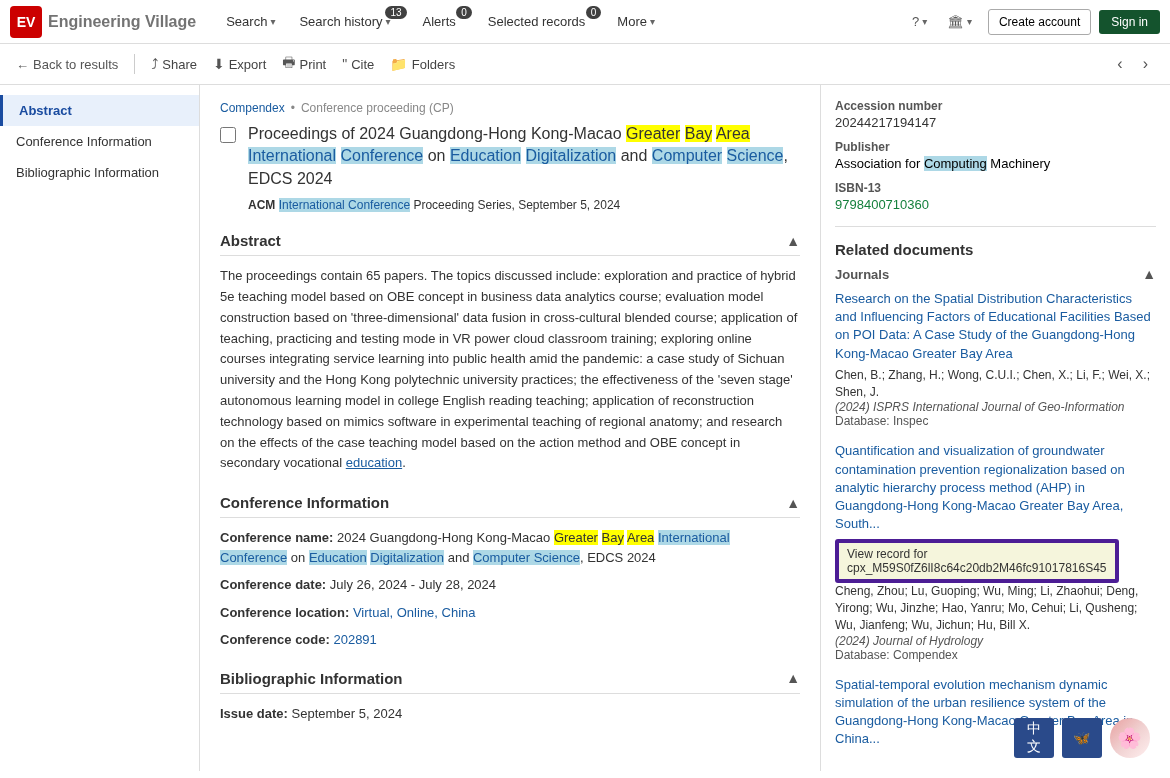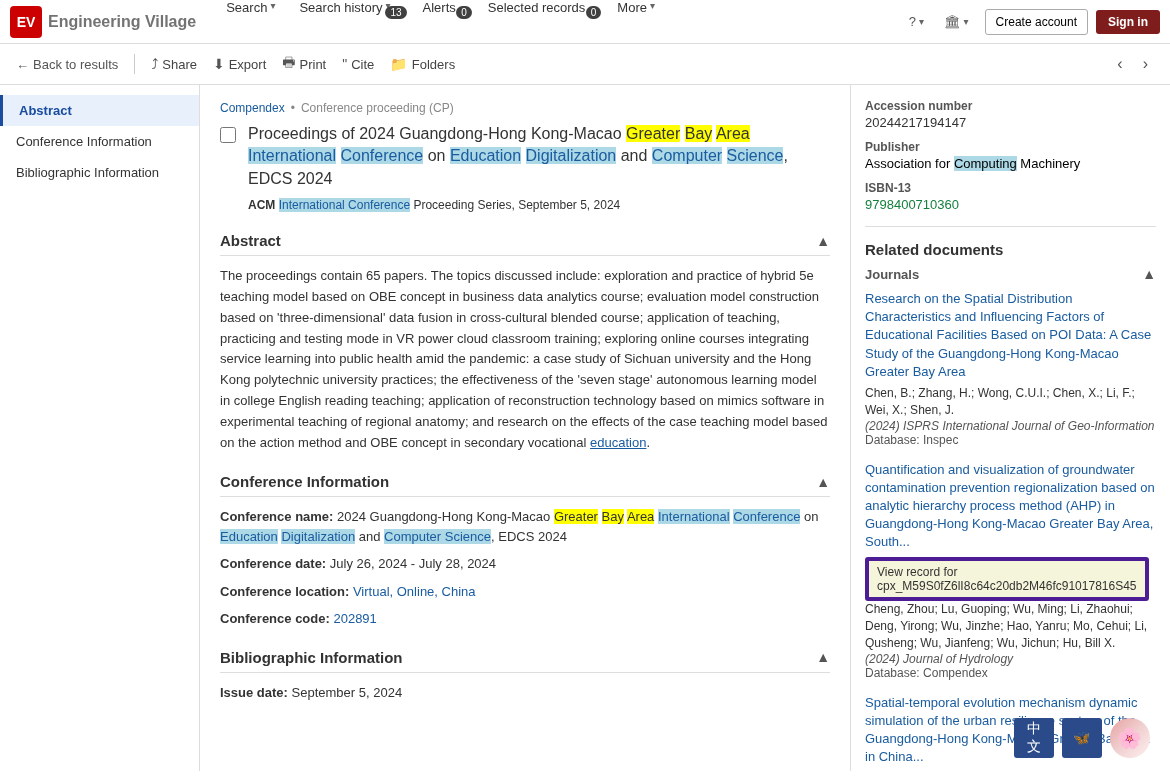--- a/index.html
+++ b/index.html
@@ -33,20 +33,21 @@
       font-size: 14px;
       margin-right: 6px;
     }
     .logo-text {
       color: #737373;
       font-size: 16px;
       font-weight: bold;
     }
     .nav-item {
       display: flex;
+      align-items: center;
       padding: 0 10px;
       height: 44px;
       font-size: 13px;
       color: #333;
       cursor: pointer;
       position: relative;
       white-space: nowrap;
     }
     .nav-badge {
       background: #404040;
@@ -71,29 +72,28 @@
     .btn-create {
       background: #fff;
       border: 1px solid #aaa;
       padding: 5px 10px;
       border-radius: 3px;
       cursor: pointer;
       font-size: 12px;
       margin-left: 4px;
     }
     .btn-signin {
-      background: #7f1d1d;
+      background: #14532d;
       border: none;
       color: #fff;
       padding: 5px 12px;
       border-radius: 3px;
       cursor: pointer;
       font-size: 12px;
       margin-left: 4px;
-      font-weight: bold;
     }
 
     
     .toolbar {
       display: flex;
       align-items: center;
       padding: 8px 16px;
       border-bottom: 1px solid #ddd;
       background: #fff;
       gap: 16px;
@@ -215,21 +215,21 @@
       margin-bottom: 8px;
       line-height: 1.5;
     }
     .conf-label { font-weight: bold; }
     .conf-val a { color: #1a5ca0; text-decoration: none; }
     .conf-val .hl-y { background: #ffff00; }
     .conf-val .hl-b { background: #add8e6; }
 
     
     .right-panel {
-      width: 320px;
+      width: 350px;
       flex-shrink: 0;
       border-left: 1px solid #ddd;
       padding: 14px;
       overflow-y: auto;
     }
     .accession-label { font-size: 12px; font-weight: bold; color: #555; margin-bottom: 2px; }
     .accession-val { font-size: 13px; color: #333; margin-bottom: 10px; }
     .publisher-label { font-size: 12px; font-weight: bold; color: #555; margin-bottom: 2px; }
     .publisher-val { font-size: 13px; color: #000000; margin-bottom: 10px; }
     .publisher-val .hl-b { background: #add8e6; }

